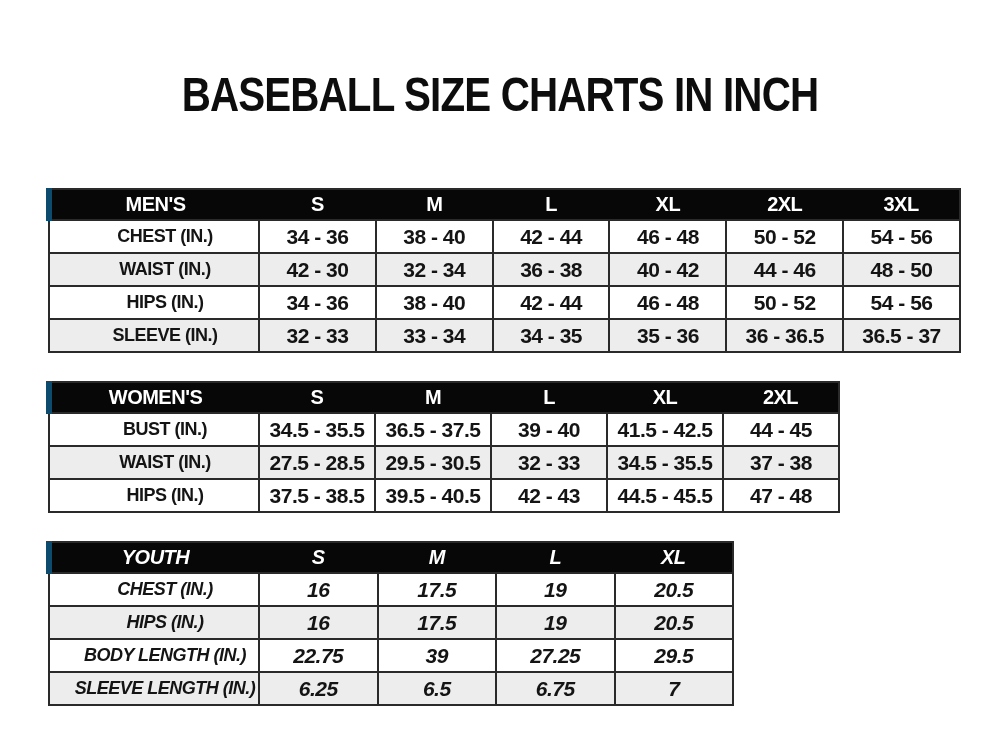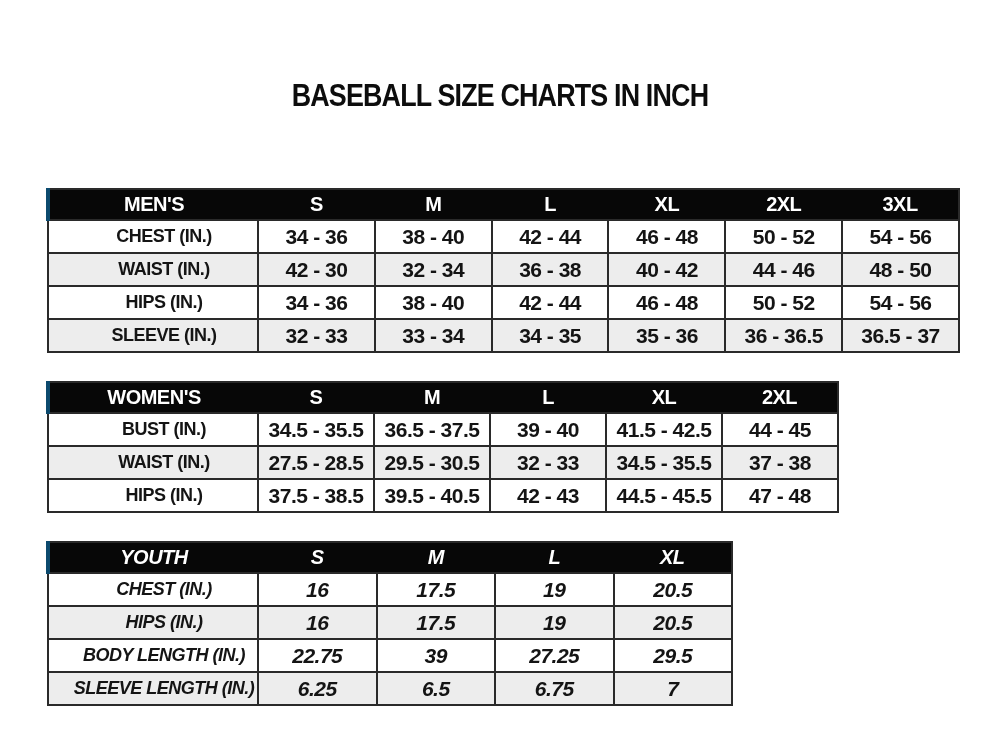--- a/index.html
+++ b/index.html
@@ -12,21 +12,21 @@
     position: relative;
     width: 1000px;
     height: 752px;
     background: #ffffff;
     overflow: hidden;
   }
   .page-title {
     margin: 0;
     padding-top: 70px;
     text-align: center;
-    font-size: 32px;
+    font-size: 48px;
     line-height: 50px;
     font-weight: bold;
     color: #0d0d0d;
     letter-spacing: -1px;
   }
   .page-title .cond {
     display: inline-block;
     transform: scaleX(0.84);
     transform-origin: center;
     white-space: nowrap;
@@ -52,21 +52,21 @@
   .size-table thead th {
     background: #070707;
     color: #ffffff;
     height: 29px;
     font-size: 20px;
     font-weight: bold;
     letter-spacing: -0.5px;
     border-left: none;
     border-right: none;
   }
-  .size-table thead th:first-child { border-left: 4px solid #0c4a6e; }
+  .size-table thead th:first-child { border-left: 6px solid #0c4a6e; }
   .size-table thead th:last-child  { border-right: 2px solid #2a2a2a; }
   .size-table tbody td {
     background: #ffffff;
     height: 31px;
     font-size: 21px;
     font-weight: bold;
     color: #141414;
     letter-spacing: -0.5px;
   }
   .size-table tbody tr:nth-child(even) td { background: #ededed; }

